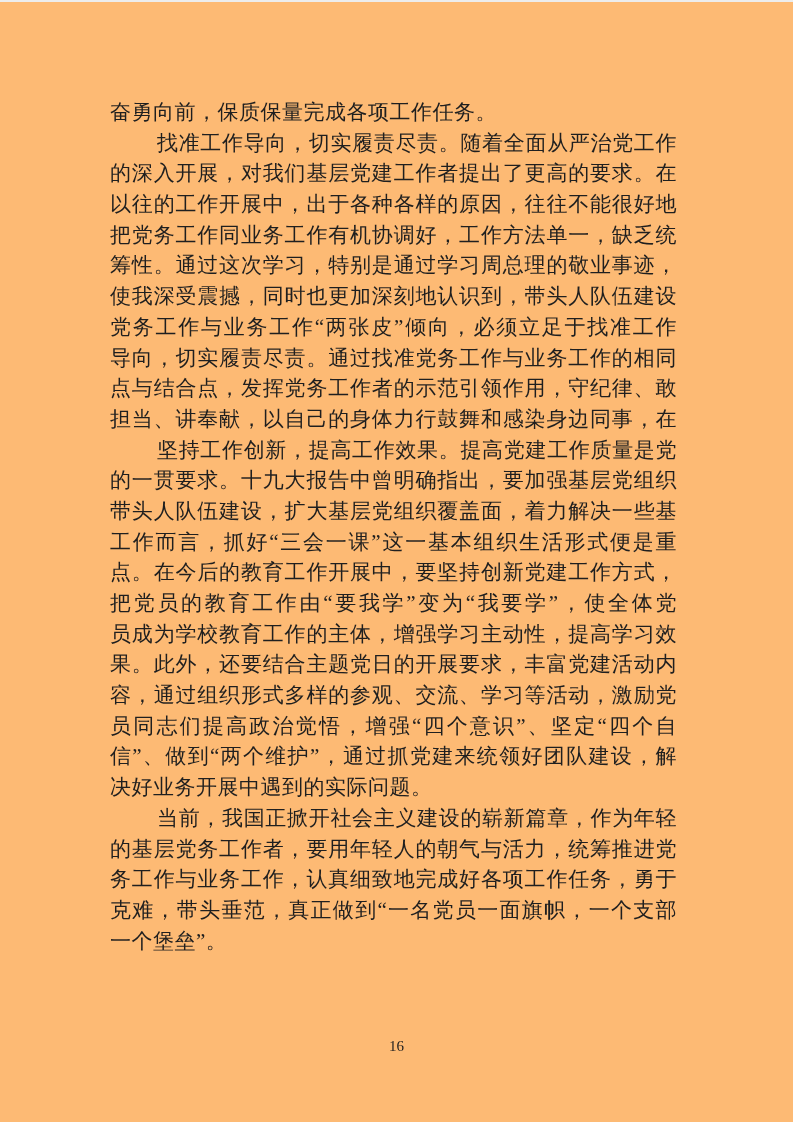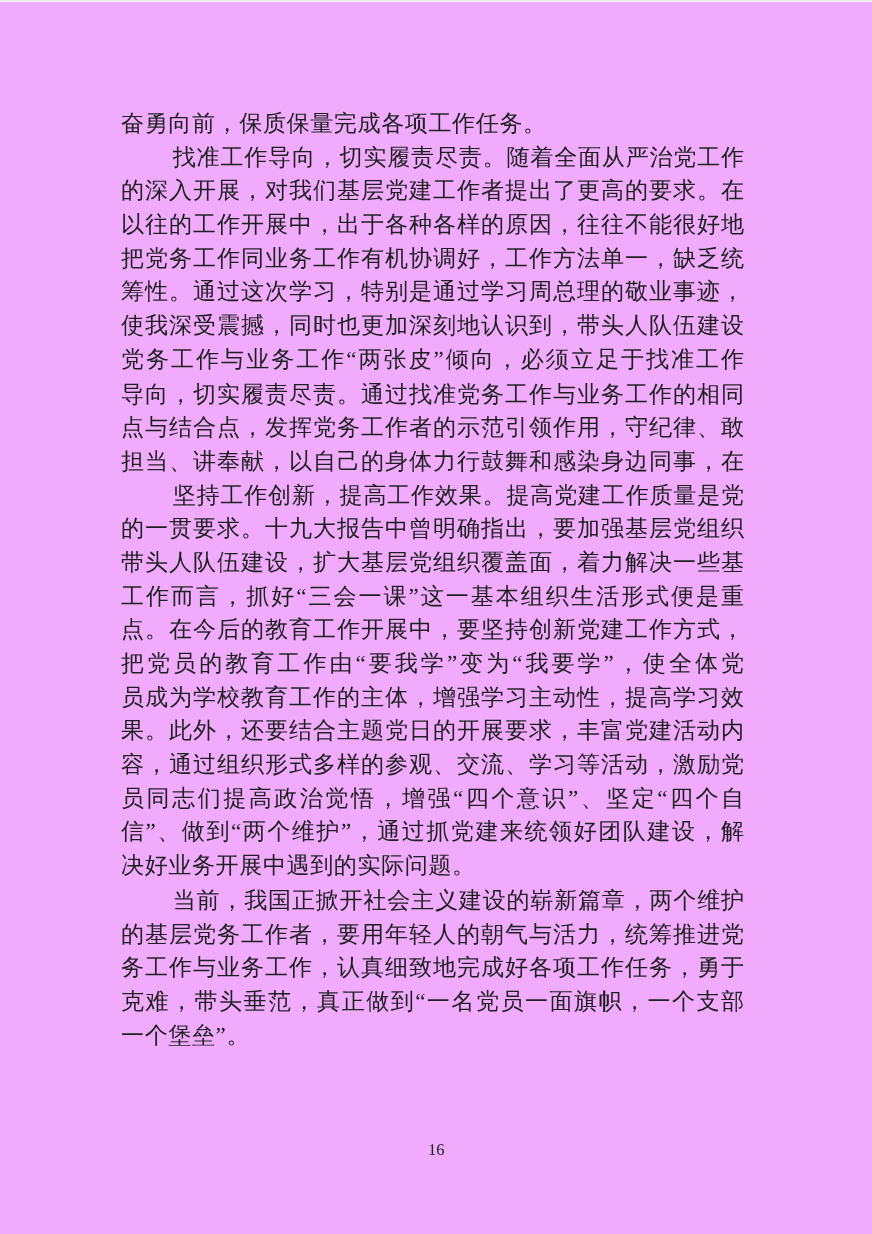--- a/index.html
+++ b/index.html
@@ -4,21 +4,21 @@
 <style>
   html, body {
     margin: 0;
     padding: 0;
     background: #ffffff;
   }
   .page {
     position: relative;
     width: 793px;
     height: 1122px;
-    background: #f0abfc;
+    background: #fdba74;
     box-sizing: border-box;
     border-top: 2px solid #ededed;
     font-family: "Liberation Serif", "DejaVu Serif", serif;
     overflow: hidden;
   }
   .body-text {
     position: absolute;
     left: 110px;
     top: 95px;
     width: 567px;
@@ -81,21 +81,21 @@
       <div class="line">带头人队伍建设，扩大基层党组织覆盖面，着力解决一些基</div>
       <div class="line">工作而言，抓好“三会一课”这一基本组织生活形式便是重</div>
       <div class="line">点。在今后的教育工作开展中，要坚持创新党建工作方式，</div>
       <div class="line">把党员的教育工作由“要我学”变为“我要学”，使全体党</div>
       <div class="line">员成为学校教育工作的主体，增强学习主动性，提高学习效</div>
       <div class="line">果。此外，还要结合主题党日的开展要求，丰富党建活动内</div>
       <div class="line">容，通过组织形式多样的参观、交流、学习等活动，激励党</div>
       <div class="line">员同志们提高政治觉悟，增强“四个意识”、坚定“四个自</div>
       <div class="line">信”、做到“两个维护”，通过抓党建来统领好团队建设，解</div>
       <div class="line end">决好业务开展中遇到的实际问题。</div>
-      <div class="line first">当前，我国正掀开社会主义建设的崭新篇章，两个维护</div>
+      <div class="line first">当前，我国正掀开社会主义建设的崭新篇章，作为年轻</div>
       <div class="line">的基层党务工作者，要用年轻人的朝气与活力，统筹推进党</div>
       <div class="line">务工作与业务工作，认真细致地完成好各项工作任务，勇于</div>
       <div class="line">克难，带头垂范，真正做到“一名党员一面旗帜，一个支部</div>
       <div class="line end sig">
         <span>一个堡垒”。</span>
       </div>
     </div>
   <div class="page-num">16</div>
 </div>
 

